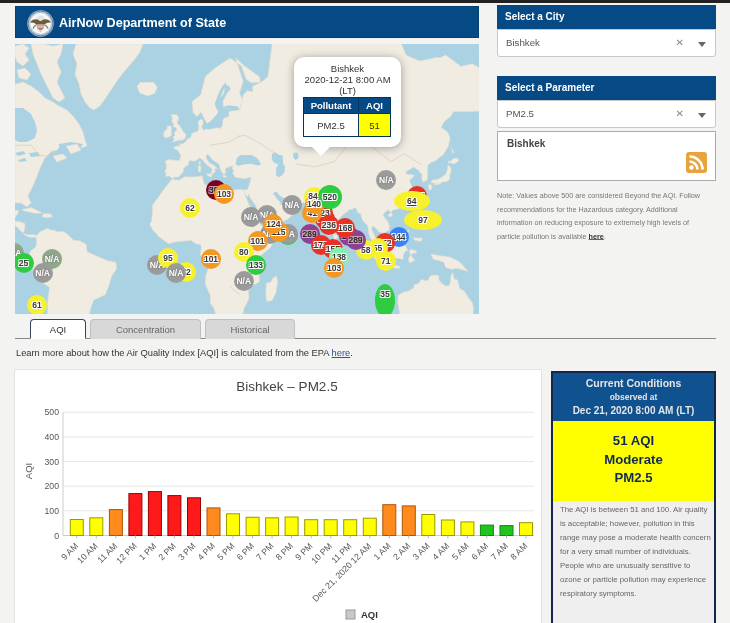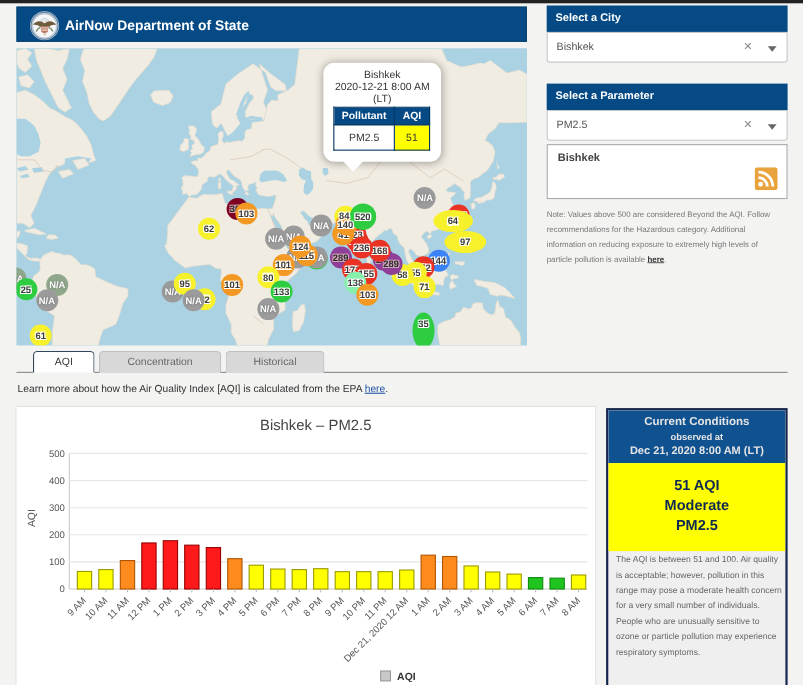--- a/index.html
+++ b/index.html
@@ -140,35 +140,35 @@
 <div class="mk" style="left:324.0px;top:152.0px;width:20px;height:20px;line-height:20px;background:#8f3f97;color:#2b2b2b;text-shadow:-1px -1px 0 #cfa7b4,1px -1px 0 #cfa7b4,-1px 1px 0 #cfa7b4,1px 1px 0 #cfa7b4;">278</div>
 <div class="mk" style="left:330.5px;top:156.0px;width:20px;height:20px;line-height:20px;background:#8f3f97;color:#2b2b2b;text-shadow:-1px -1px 0 #cfa7b4,1px -1px 0 #cfa7b4,-1px 1px 0 #cfa7b4,1px 1px 0 #cfa7b4;">289</div>
 <div class="mk" style="left:320.2px;top:144.0px;width:20px;height:20px;line-height:20px;background:#e93223;">168</div>
 <div class="mk" style="left:299.7px;top:135.3px;width:20px;height:20px;line-height:20px;background:#e93223;">329</div>
 <div class="mk" style="left:297.7px;top:129.3px;width:20px;height:20px;line-height:20px;background:#e93223;">123</div>
 <div class="mk" style="left:287.3px;top:129.3px;width:20px;height:20px;line-height:20px;background:#f39822;">41</div>
 <div class="mk" style="left:303.8px;top:141.3px;width:20px;height:20px;line-height:20px;background:#e93223;">236</div>
 <div class="mk" style="left:284.6px;top:150.4px;width:20px;height:20px;line-height:20px;background:#8f3f97;color:#2b2b2b;text-shadow:-1px -1px 0 #cfa7b4,1px -1px 0 #cfa7b4,-1px 1px 0 #cfa7b4,1px 1px 0 #cfa7b4;">289</div>
 <div class="mk" style="left:295.5px;top:160.5px;width:20px;height:20px;line-height:20px;background:#e93223;">171</div>
 <div class="mk" style="left:307.9px;top:165.0px;width:20px;height:20px;line-height:20px;background:#e93223;">155</div>
-<div class="mk" style="left:298px;top:173.1px;width:20px;height:20px;line-height:20px;background:#86efac;">138</div>
+<div class="mk" style="left:314px;top:173.1px;width:20px;height:20px;line-height:20px;background:#86efac;">138</div>
 <div class="mk" style="left:309.2px;top:184.1px;width:20px;height:20px;line-height:20px;background:#f39822;">103</div>
 <div class="mk" style="left:263.0px;top:150.5px;width:20px;height:20px;line-height:20px;background:#2ecc40;"></div>
 <div class="mk" style="left:244.9px;top:150.4px;width:20px;height:20px;line-height:20px;background:#9b9b9b;color:#fff;text-shadow:0 0 2px #666;">N/A</div>
 <div class="mk" style="left:262.7px;top:149.6px;width:20px;height:20px;line-height:20px;background:#9b9b9b;color:#fff;text-shadow:0 0 2px #666;">N/A</div>
 <div class="mk" style="left:253.6px;top:147.6px;width:20px;height:20px;line-height:20px;background:#f39822;">115</div>
 <div class="mk" style="left:248.4px;top:140.2px;width:20px;height:20px;line-height:20px;background:#f39822;">124</div>
 <div class="mk" style="left:232.5px;top:156.7px;width:20px;height:20px;line-height:20px;background:#f39822;">101</div>
 <div class="mk" style="left:218.8px;top:168.2px;width:20px;height:20px;line-height:20px;background:#f7f12c;">80</div>
 <div class="mk" style="left:186.0px;top:175.0px;width:20px;height:20px;line-height:20px;background:#f39822;">101</div>
 <div class="mk" style="left:231.0px;top:181.3px;width:20px;height:20px;line-height:20px;background:#2ecc40;">133</div>
 <div class="mk" style="left:218.8px;top:197.0px;width:20px;height:20px;line-height:20px;background:#9b9b9b;color:#fff;text-shadow:0 0 2px #666;">N/A</div>
 <div class="mk" style="left:360.0px;top:209.5px;width:20px;height:33px;line-height:20px;background:#2ecc40;">35</div>
 <div class="mk" style="left:392.2px;top:111.6px;width:20px;height:20px;line-height:20px;background:#e93223;">177</div>
-<div class="mk" style="left:378.7px;top:116.5px;width:36px;height:20px;line-height:20px;background:#f7f12c;">64</div>
+<div class="mk" style="left:378.7px;top:116.5px;width:36px;height:20px;line-height:20px;background:#f7f12c;text-decoration:underline;">64</div>
 <div class="mk" style="left:388.9px;top:136.0px;width:38px;height:20px;line-height:20px;background:#f7f12c;">97</div>
 <div class="mk" style="left:361.4px;top:96.0px;width:20px;height:20px;line-height:20px;background:#9b9b9b;color:#fff;text-shadow:0 0 2px #666;">N/A</div>
 <div class="mk" style="left:360.8px;top:177.0px;width:20px;height:20px;line-height:20px;background:#f7f12c;">71</div>
 <div class="mk" style="left:288.7px;top:113.0px;width:20px;height:20px;line-height:20px;background:#f7f12c;">84</div>
 <div class="mk" style="left:289.5px;top:119.5px;width:20px;height:20px;line-height:20px;background:#f39822;">140</div>
 <div class="mk" style="left:302.8px;top:111.3px;width:24px;height:24px;line-height:24px;background:#2ecc40;">520</div>
 <div class="mk" style="left:288.0px;top:112.0px;width:20px;height:20px;line-height:20px;background:transparent;">84</div>
 <div class="mk" style="left:289.0px;top:119.5px;width:20px;height:20px;line-height:20px;background:transparent;">140</div>
 <div class="popup">
   <div style="margin-top:6px">Bishkek</div>

